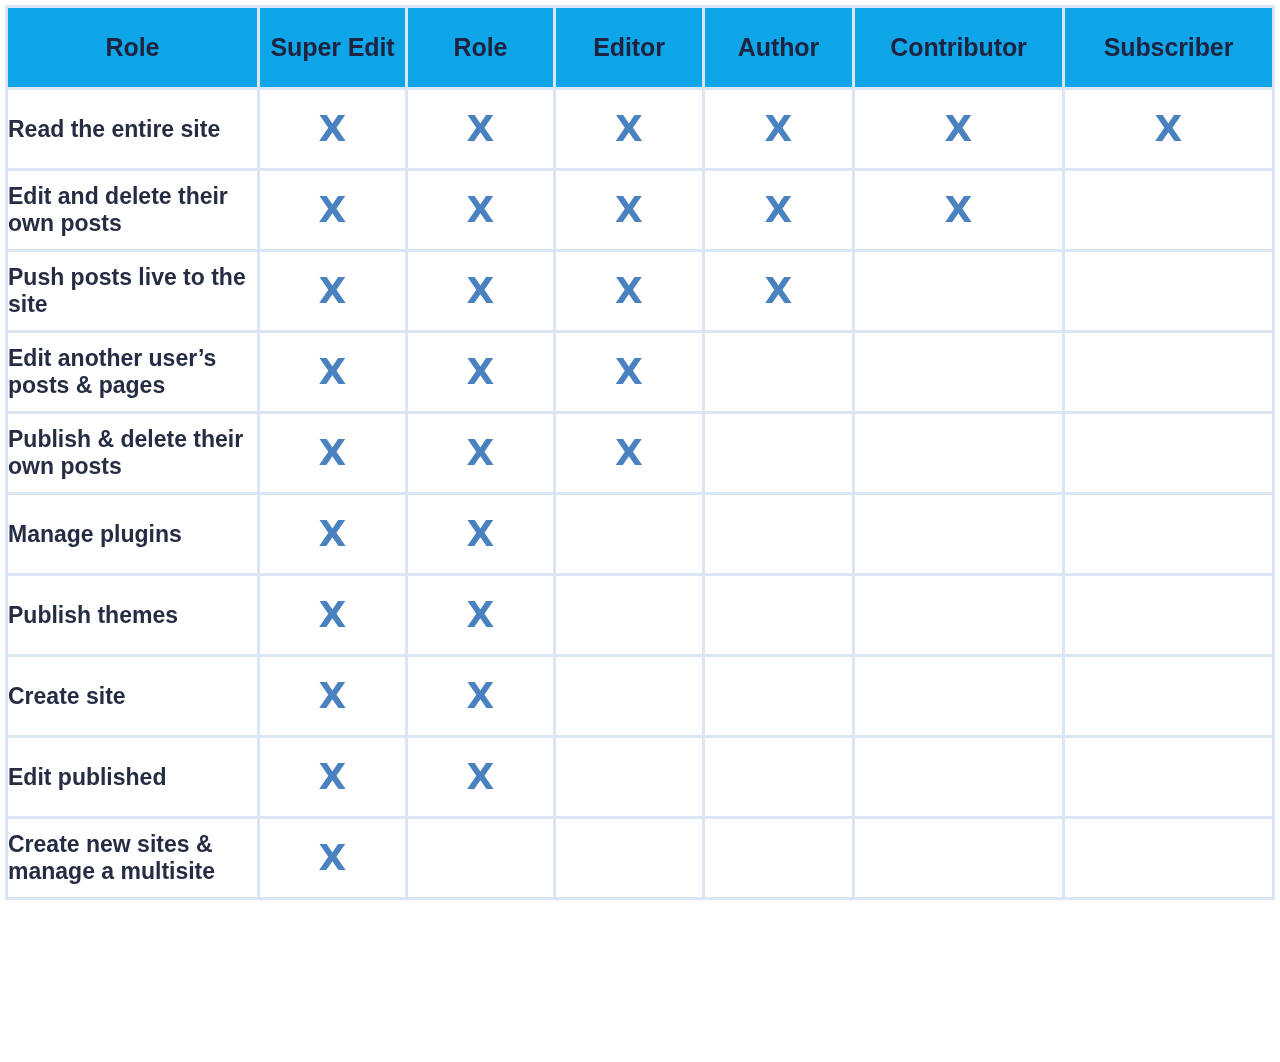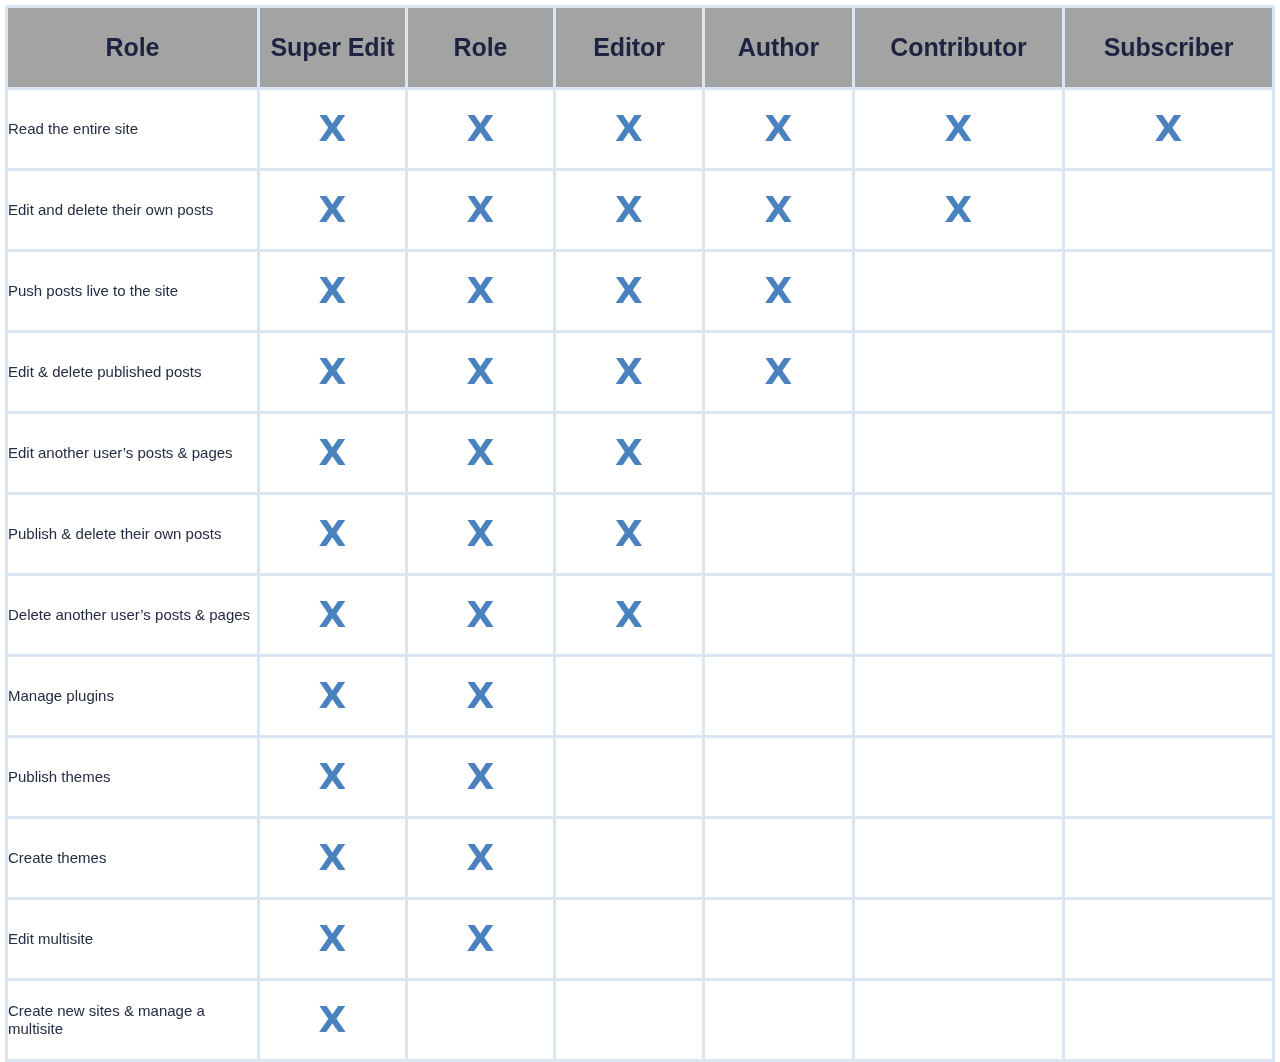--- a/index.html
+++ b/index.html
@@ -35,42 +35,42 @@
   #permissions-table th:first-child,
   #permissions-table td:first-child {
     border-left: 3px solid #dbe6f4;
   }
   #permissions-table thead th {
     border-top: 3px solid #dbe6f4;
   }
 
   
   #permissions-table thead th {
-    background: #a3a3a3;
+    background: #0ea5e9;
     color: #1e2340;
     font-weight: bold;
     font-size: 25px;
     line-height: 1.08;
     letter-spacing: -0.1px;
     text-align: center;
     height: 85px;
     padding: 4px 6px;
   }
 
   
   #permissions-table tbody tr {
     height: 81px;
   }
   td.row-label {
     text-align: left;
     padding: 0 10px 0 14px;
     color: #252c43;
-    font-size: 15px;
+    font-size: 23px;
     line-height: 1.17;
-    font-weight: normal;
+    font-weight: bold;
   }
   td.mark-cell {
     text-align: center;
   }
   .xmark {
     display: inline-block;
     color: #4a82c0;
     font-weight: bold;
     font-size: 36px;
     line-height: 1;
@@ -133,84 +133,66 @@
       <tr>
         <td class="row-label">Push posts live to the site</td>
         <td class="mark-cell"><span class="xmark">X</span></td>
         <td class="mark-cell"><span class="xmark">X</span></td>
         <td class="mark-cell"><span class="xmark">X</span></td>
         <td class="mark-cell"><span class="xmark">X</span></td>
         <td class="mark-cell"><span class="xmark empty">X</span></td>
         <td class="mark-cell"><span class="xmark empty">X</span></td>
       </tr>
       <tr>
-        <td class="row-label">Edit &amp; delete published posts</td>
-        <td class="mark-cell"><span class="xmark">X</span></td>
-        <td class="mark-cell"><span class="xmark">X</span></td>
-        <td class="mark-cell"><span class="xmark">X</span></td>
-        <td class="mark-cell"><span class="xmark">X</span></td>
-        <td class="mark-cell"><span class="xmark empty">X</span></td>
-        <td class="mark-cell"><span class="xmark empty">X</span></td>
-      </tr>
-      <tr>
         <td class="row-label">Edit another user’s posts &amp; pages</td>
         <td class="mark-cell"><span class="xmark">X</span></td>
         <td class="mark-cell"><span class="xmark">X</span></td>
         <td class="mark-cell"><span class="xmark">X</span></td>
         <td class="mark-cell"><span class="xmark empty">X</span></td>
         <td class="mark-cell"><span class="xmark empty">X</span></td>
         <td class="mark-cell"><span class="xmark empty">X</span></td>
       </tr>
       <tr>
         <td class="row-label">Publish &amp; delete their own posts</td>
         <td class="mark-cell"><span class="xmark">X</span></td>
         <td class="mark-cell"><span class="xmark">X</span></td>
         <td class="mark-cell"><span class="xmark">X</span></td>
         <td class="mark-cell"><span class="xmark empty">X</span></td>
         <td class="mark-cell"><span class="xmark empty">X</span></td>
         <td class="mark-cell"><span class="xmark empty">X</span></td>
       </tr>
       <tr>
-        <td class="row-label">Delete another user’s posts &amp; pages</td>
-        <td class="mark-cell"><span class="xmark">X</span></td>
-        <td class="mark-cell"><span class="xmark">X</span></td>
-        <td class="mark-cell"><span class="xmark">X</span></td>
-        <td class="mark-cell"><span class="xmark empty">X</span></td>
-        <td class="mark-cell"><span class="xmark empty">X</span></td>
-        <td class="mark-cell"><span class="xmark empty">X</span></td>
-      </tr>
-      <tr>
         <td class="row-label">Manage plugins</td>
         <td class="mark-cell"><span class="xmark">X</span></td>
         <td class="mark-cell"><span class="xmark">X</span></td>
         <td class="mark-cell"><span class="xmark empty">X</span></td>
         <td class="mark-cell"><span class="xmark empty">X</span></td>
         <td class="mark-cell"><span class="xmark empty">X</span></td>
         <td class="mark-cell"><span class="xmark empty">X</span></td>
       </tr>
       <tr>
         <td class="row-label">Publish themes</td>
         <td class="mark-cell"><span class="xmark">X</span></td>
         <td class="mark-cell"><span class="xmark">X</span></td>
         <td class="mark-cell"><span class="xmark empty">X</span></td>
         <td class="mark-cell"><span class="xmark empty">X</span></td>
         <td class="mark-cell"><span class="xmark empty">X</span></td>
         <td class="mark-cell"><span class="xmark empty">X</span></td>
       </tr>
       <tr>
-        <td class="row-label">Create themes</td>
-        <td class="mark-cell"><span class="xmark">X</span></td>
-        <td class="mark-cell"><span class="xmark">X</span></td>
-        <td class="mark-cell"><span class="xmark empty">X</span></td>
-        <td class="mark-cell"><span class="xmark empty">X</span></td>
-        <td class="mark-cell"><span class="xmark empty">X</span></td>
-        <td class="mark-cell"><span class="xmark empty">X</span></td>
-      </tr>
-      <tr>
-        <td class="row-label">Edit multisite</td>
+        <td class="row-label">Create site</td>
+        <td class="mark-cell"><span class="xmark">X</span></td>
+        <td class="mark-cell"><span class="xmark">X</span></td>
+        <td class="mark-cell"><span class="xmark empty">X</span></td>
+        <td class="mark-cell"><span class="xmark empty">X</span></td>
+        <td class="mark-cell"><span class="xmark empty">X</span></td>
+        <td class="mark-cell"><span class="xmark empty">X</span></td>
+      </tr>
+      <tr>
+        <td class="row-label">Edit published</td>
         <td class="mark-cell"><span class="xmark">X</span></td>
         <td class="mark-cell"><span class="xmark">X</span></td>
         <td class="mark-cell"><span class="xmark empty">X</span></td>
         <td class="mark-cell"><span class="xmark empty">X</span></td>
         <td class="mark-cell"><span class="xmark empty">X</span></td>
         <td class="mark-cell"><span class="xmark empty">X</span></td>
       </tr>
       <tr>
         <td class="row-label">Create new sites &amp; manage a multisite</td>
         <td class="mark-cell"><span class="xmark">X</span></td>

